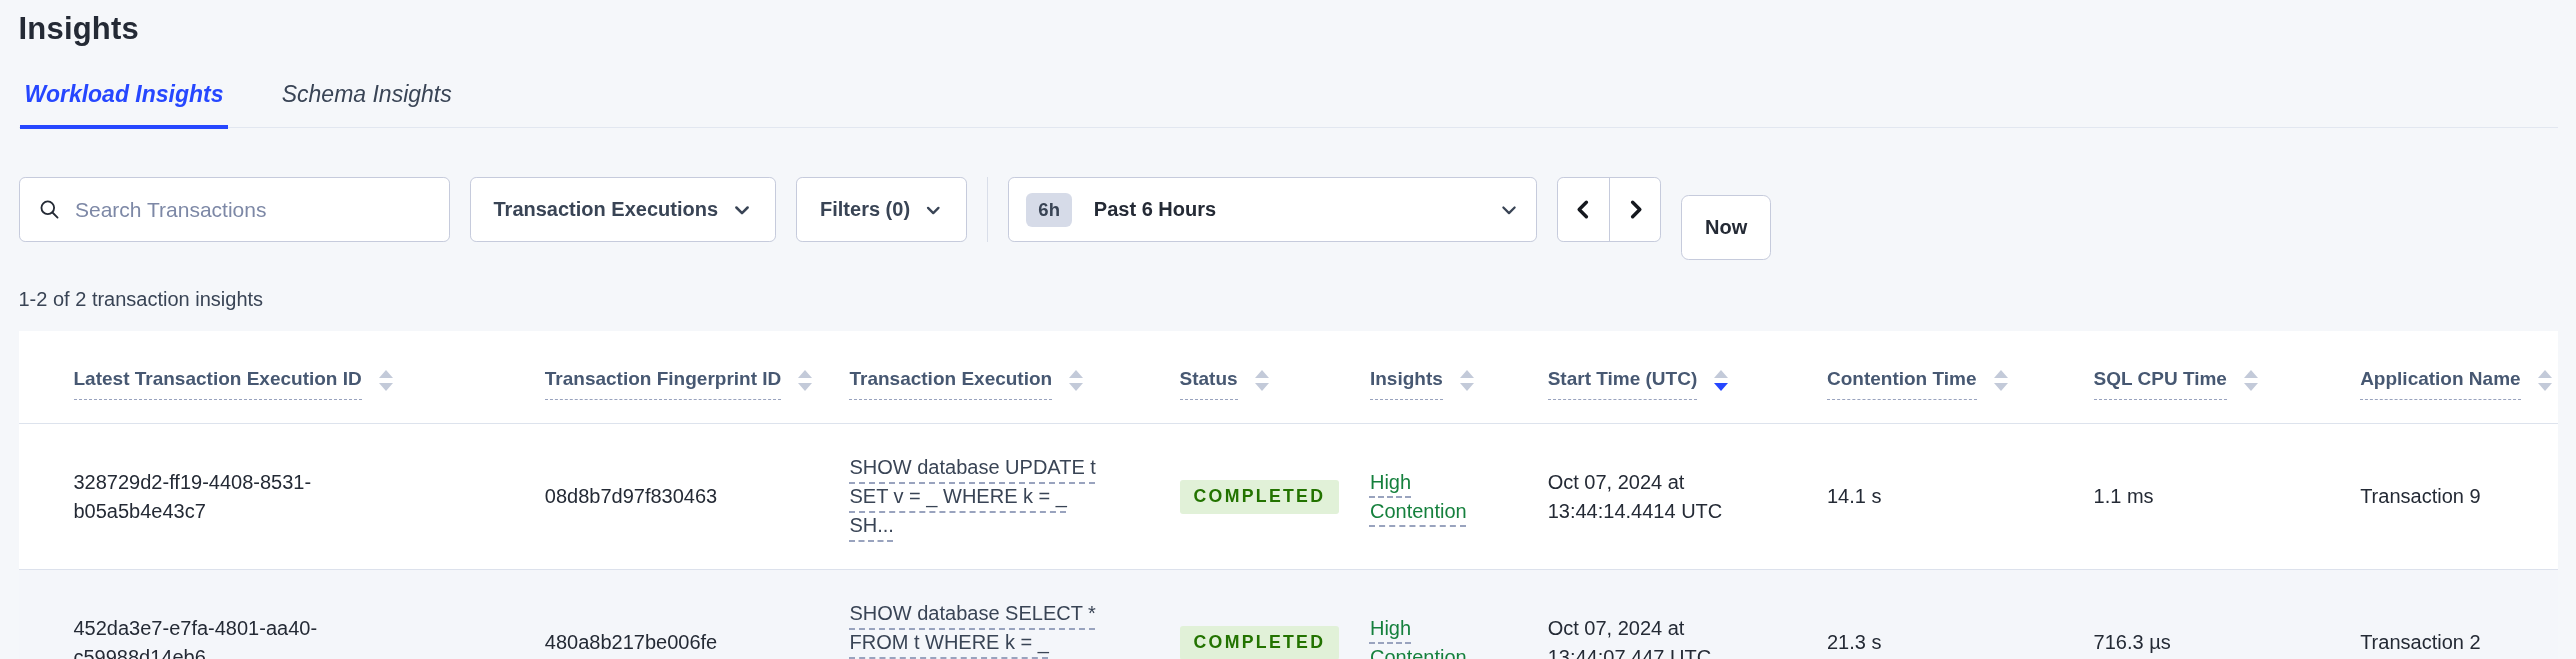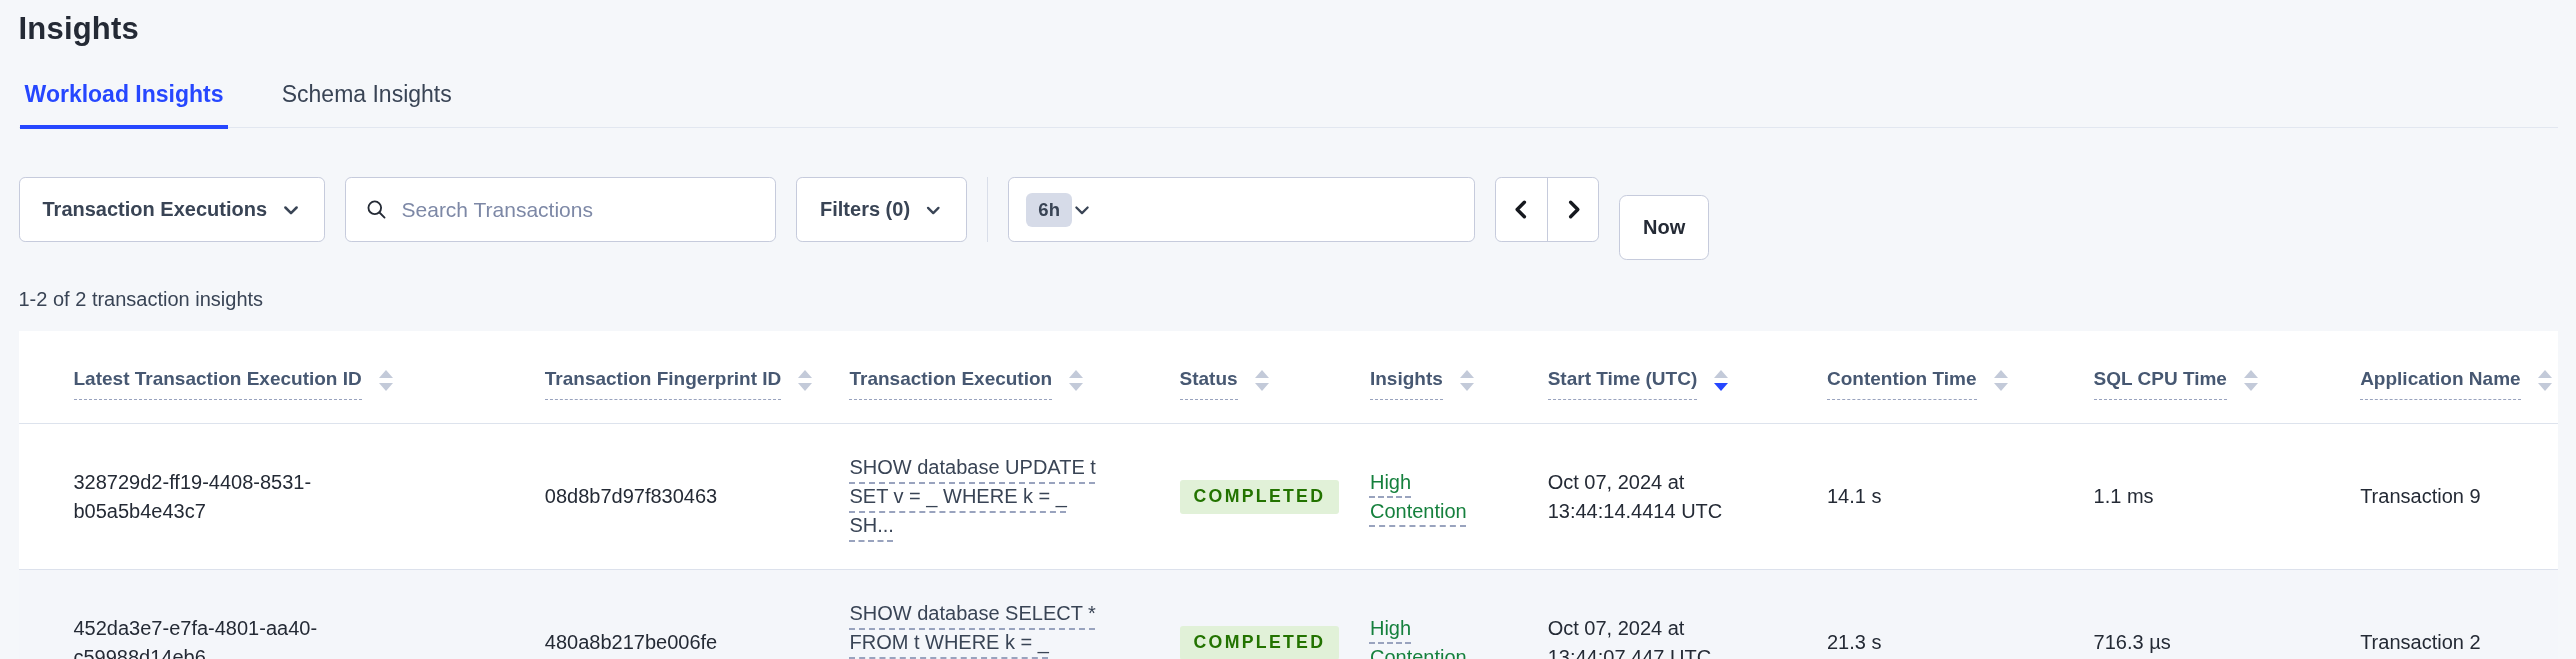--- a/index.html
+++ b/index.html
@@ -8,39 +8,39 @@
     background: #f5f7fa;
     font-family: "Liberation Sans", sans-serif;
     color: #242a35;
     font-size: 20px;
   }
   .page { padding: 10.8px 18.5px 0; }
 
   
   .page-title { font-size: 31px; font-weight: 700; color: #242a35; letter-spacing: 0.2px; }
 
-  .tabs { display: flex; gap: 49px; margin-top: 34px; border-bottom: 1.5px solid #e2e7f0; padding-left: 1.5px; }
+  .tabs { display: flex; gap: 49px; margin-top: 34px; border-bottom: 1.5px solid #e2e7f0; padding-left: 1.5px; font-style: italic; }
   .tab { font-size: 23px; color: #394455; padding: 0 4.6px 17px; cursor: pointer; position: relative; margin-bottom: -1.5px; }
   .tab.active { color: #2647ff; font-weight: 600; border-bottom: 4.6px solid #2647ff; }
 
   
   .toolbar { display: flex; align-items: center; margin-top: 31px; gap: 20px; }
   .ctl {
     height: 65px; background: #fff; border: 1.5px solid #c6cbdc; border-radius: 6.2px;
     display: inline-flex; align-items: center; font-size: 20px; color: #394455;
   }
   .btn-like { padding: 0 23px; gap: 14px; font-weight: 600; cursor: pointer; }
   .search-box { width: 431px; padding: 0 18.5px; gap: 14px; }
   .search-box input {
     border: none; outline: none; flex: 1; font-size: 21px;
     font-family: "Liberation Sans", sans-serif; color: #242a35; background: transparent;
   }
   .search-box input::placeholder { color: #7d88a6; }
   .v-divider { width: 1.5px; height: 65px; background: #d9dee9; }
-  .time-picker { width: 467px; padding: 0 17px; cursor: pointer; }
+  .time-picker { width: 529px; padding: 0 17px; cursor: pointer; }
   .time-chip {
     background: #d6dbe8; color: #394455; font-weight: 700; font-size: 18.5px;
     border-radius: 6.2px; padding: 7.7px 12.3px; line-height: 1;
   }
   .time-label { margin-left: 21.6px; font-weight: 600; color: #242a35; flex: 1; }
   .pager { display: inline-flex; border: 1.5px solid #c6cbdc; border-radius: 6.2px; background: #fff; height: 65px; overflow: hidden; }
   .pager-btn { width: 51px; display: flex; align-items: center; justify-content: center; cursor: pointer; }
   .pager-btn + .pager-btn { border-left: 1.5px solid #c6cbdc; }
   .now-btn { padding: 0 23px; font-weight: 600; color: #242a35; cursor: pointer; border-radius: 7.7px; margin-top: 36px; }
 
@@ -101,46 +101,47 @@
 
   <div class="page-title">Insights</div>
 
   <div class="tabs">
     <div class="tab active">Workload Insights</div>
     <div class="tab">Schema Insights</div>
   </div>
 
   <div class="toolbar">
 
+    <div class="ctl search-box">
+      <svg class="chev" width="23" height="23" viewBox="0 0 20 20">
+          <circle cx="8.5" cy="8.5" r="5.5" fill="none" stroke="#242a35" stroke-width="1.6"></circle>
+          <line x1="12.6" y1="12.6" x2="17" y2="17" stroke="#242a35" stroke-width="1.6" stroke-linecap="round"></line>
+        </svg>
+      <input type="text" placeholder="Search Transactions" style="">
+    </div>
+
     <div class="ctl btn-like">
       <span>Transaction Executions</span>
       <svg class="chev" width="20" height="20" viewBox="0 0 16 16">
           <path d="M3.5 6l4.5 4.5L12.5 6" fill="none" stroke="#394455" stroke-width="2" stroke-linecap="round" stroke-linejoin="round"></path>
         </svg>
     </div>
 
-    <div class="ctl search-box">
-      <svg class="chev" width="23" height="23" viewBox="0 0 20 20">
-          <circle cx="8.5" cy="8.5" r="5.5" fill="none" stroke="#242a35" stroke-width="1.6"></circle>
-          <line x1="12.6" y1="12.6" x2="17" y2="17" stroke="#242a35" stroke-width="1.6" stroke-linecap="round"></line>
-        </svg>
-      <input type="text" placeholder="Search Transactions" style="">
-    </div>
-
     <div class="ctl btn-like">
       <span>Filters (0)</span>
       <svg class="chev" width="18.5" height="18.5" viewBox="0 0 16 16">
           <path d="M3.5 6l4.5 4.5L12.5 6" fill="none" stroke="#394455" stroke-width="2" stroke-linecap="round" stroke-linejoin="round"></path>
         </svg>
     </div>
 
     <div class="v-divider"></div>
 
     <div class="ctl time-picker">
       <span class="time-chip">6h</span>
+      <span class="time-label">Past 6 Hours</span>
       <svg class="chev" width="20" height="20" viewBox="0 0 16 16">
           <path d="M3.5 6l4.5 4.5L12.5 6" fill="none" stroke="#394455" stroke-width="1.8" stroke-linecap="round" stroke-linejoin="round"></path>
         </svg>
     </div>
 
     <div class="pager">
       <div class="pager-btn">
         <svg width="23" height="23" viewBox="0 0 16 16">
             <path d="M10 3L5 8l5 5" fill="none" stroke="#16191f" stroke-width="2.4" stroke-linecap="round" stroke-linejoin="round"></path>
           </svg>

